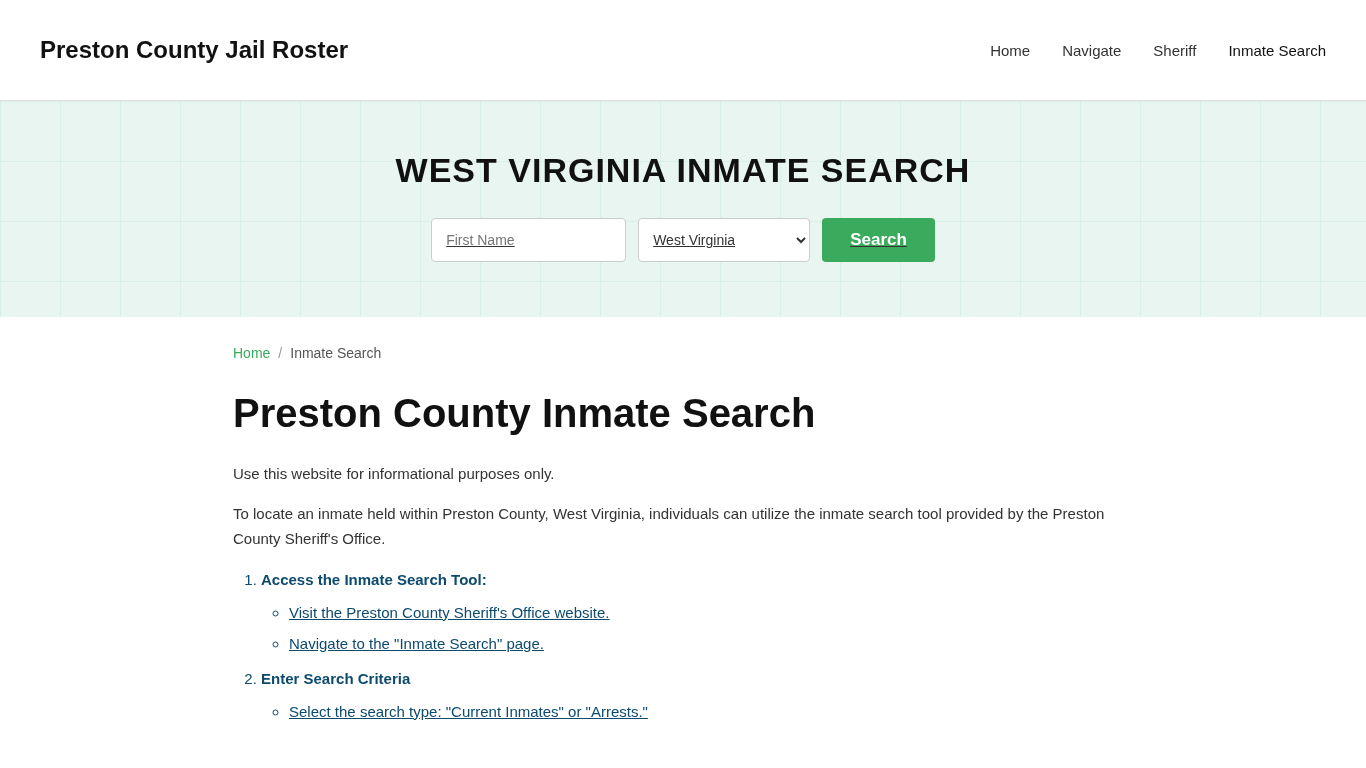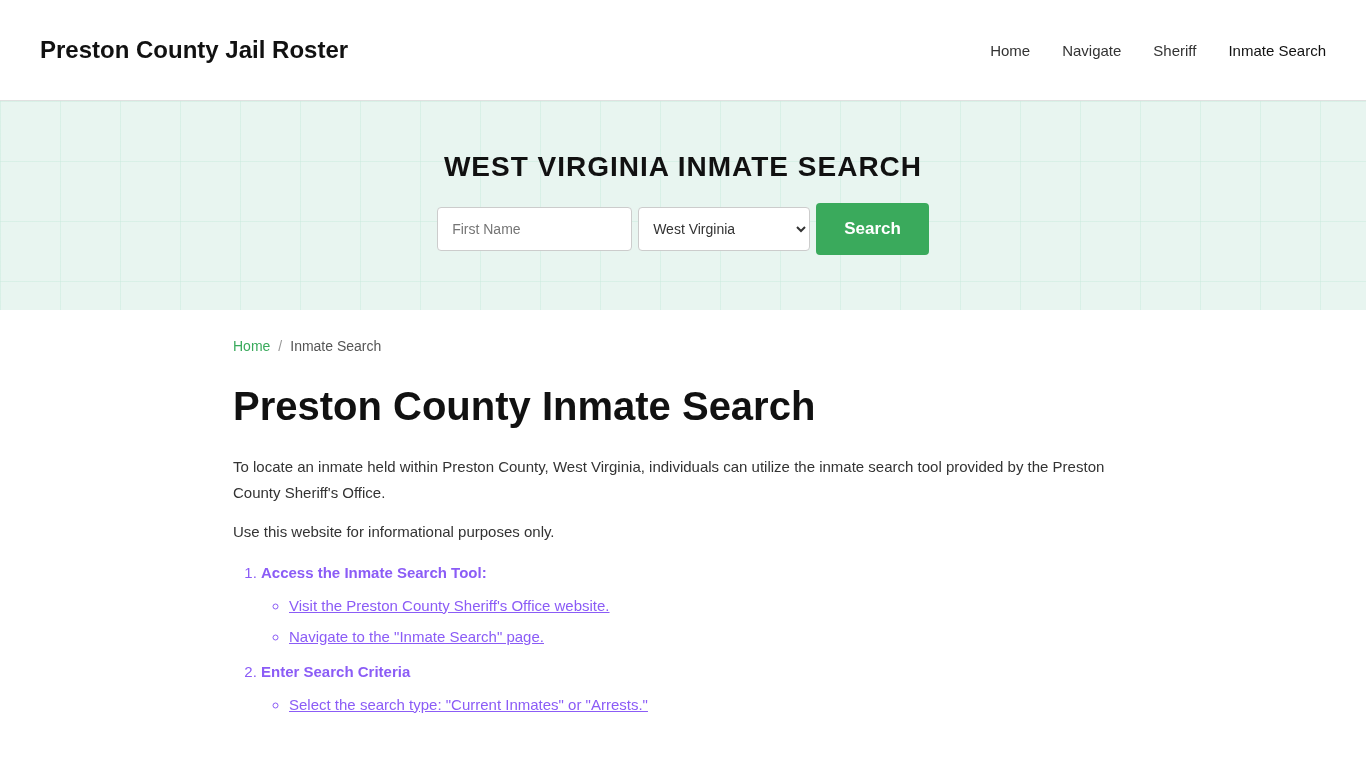--- a/index.html
+++ b/index.html
@@ -57,34 +57,35 @@
       background-image:
         linear-gradient(rgba(200,235,220,0.5) 1px, transparent 1px),
         linear-gradient(90deg, rgba(200,235,220,0.5) 1px, transparent 1px);
       background-size: 60px 60px;
       padding: 50px 20px 55px;
       text-align: center;
     }
 
     .banner-title {
       font-family: Arial, sans-serif;
-      font-size: 28px;
+      font-size: 34px;
       font-weight: 900;
       color: #111;
       letter-spacing: 1px;
-      margin-bottom: 20px;
+      margin-bottom: 28px;
       text-transform: uppercase;
     }
 
     .search-form {
       display: flex;
       align-items: center;
       justify-content: center;
-      gap: 6px;
+      gap: 12px;
       flex-wrap: wrap;
+      text-decoration: underline;
     }
 
     .search-input {
       height: 44px;
       width: 195px;
       padding: 0 14px;
       border: 1px solid #ccc;
       border-radius: 4px;
       font-size: 14px;
       font-family: Arial, sans-serif;
@@ -101,21 +102,21 @@
       border-radius: 4px;
       font-size: 14px;
       font-family: Arial, sans-serif;
       color: #333;
       background: #fff;
       cursor: pointer;
       outline: none;
     }
 
     .search-button {
-      height: 52px;
+      height: 44px;
       padding: 0 28px;
       background-color: #3aaa5c;
       color: #fff;
       border: none;
       border-radius: 4px;
       font-size: 17px;
       font-family: Arial, sans-serif;
       font-weight: 600;
       cursor: pointer;
     }
@@ -180,21 +181,21 @@
       font-weight: 700;
       display: inline-block;
       margin-bottom: 24px;
       cursor: pointer;
     }
 
     
     .steps-list {
       font-family: Arial, sans-serif;
       font-size: 15px;
-      color: #8b5cf6;
+      color: #0c4a6e;
       padding-left: 28px;
       line-height: 1.8;
     }
 
     .steps-list li {
       margin-bottom: 8px;
     }
 
     .steps-list li strong {
       font-weight: 700;
@@ -290,22 +291,22 @@
   <nav class="breadcrumb">
     <a class="breadcrumb-link">Home</a>
     <span class="breadcrumb-separator">/</span>
     <span class="breadcrumb-current">Inmate Search</span>
   </nav>
 
   
   <h1 class="page-heading">Preston County Inmate Search</h1>
 
   
+  <p class="body-text">Use this website for informational purposes only.</p>
   <p class="body-text">To locate an inmate held within Preston County, West Virginia, individuals can utilize the inmate search tool provided by the Preston County Sheriff's Office.</p>
-  <p class="body-text">Use this website for informational purposes only.</p>
 
   
 
   
   <ol class="steps-list">
     <li>
       <strong>Access the Inmate Search Tool:</strong>
       <ul class="sub-list">
         <li>Visit the Preston County Sheriff's Office website.</li>
         <li>Navigate to the "Inmate Search" page.</li>

